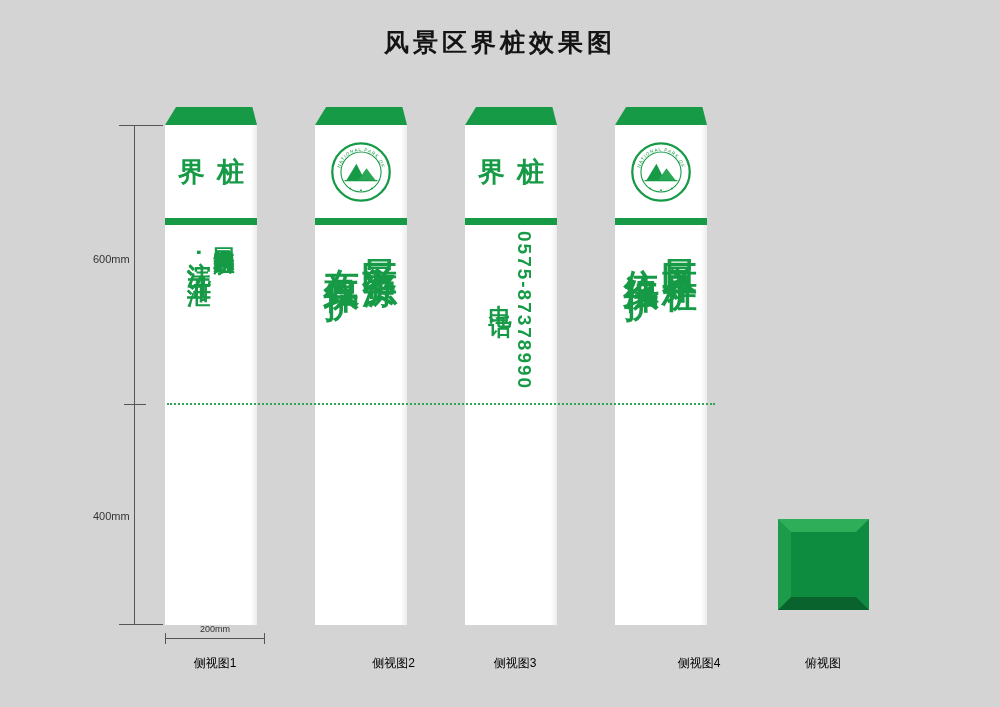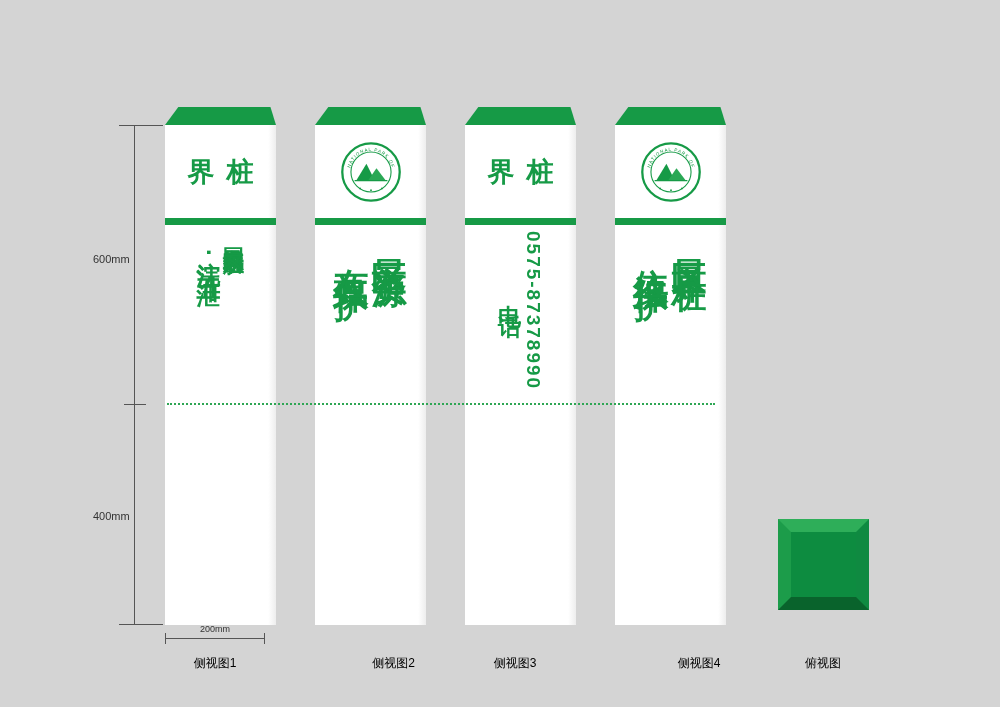--- a/index.html
+++ b/index.html
@@ -11,21 +11,21 @@
   .canvas { position:relative; width:1000px; height:707px; background:#d4d4d4; }
 
   .title {
     position:absolute; top:26px; left:0; width:100%;
     text-align:center; margin:0;
     font-family:"Liberation Serif","DejaVu Serif",serif;
     font-size:25px; font-weight:700; letter-spacing:4px; color:#141414;
   }
 
   
-  .pillar { position:absolute; top:107px; width:111px; height:518px; }
+  .pillar { position:absolute; top:107px; width:92px; height:518px; }
   .p1 { left:165px; } .p2 { left:315px; } .p3 { left:465px; } .p4 { left:615px; }
 
   .cap {
     height:18px; background:#169a46;
     clip-path:polygon(12% 0, 95% 0, 100% 100%, 0 100%);
   }
   .pbody {
     height:500px; position:relative;
     background:linear-gradient(90deg,#ffffff 0 93%, #ededed 100%);
   }
@@ -94,20 +94,21 @@
     font-size:12px; color:#000000;
   }
   .c1 { left:165px; } .c2 { left:315px;text-align:right; } .c3 { left:465px; } .c4 { left:649px; }
   .c5 { left:773px; }
 </style>
 </head>
 <body>
 
 <div class="canvas">
 
+  <h1 class="title">风景区界桩效果图</h1>
 
   <div class="dim-vline"></div>
   <div class="tick tick-top"></div>
   <div class="tick tick-mid"></div>
   <div class="tick tick-bottom"></div>
   <span class="dim-label label-600">600mm</span>
   <span class="dim-label label-400">400mm</span>
 
   <div class="pillar p1">
     <div class="cap"></div>

